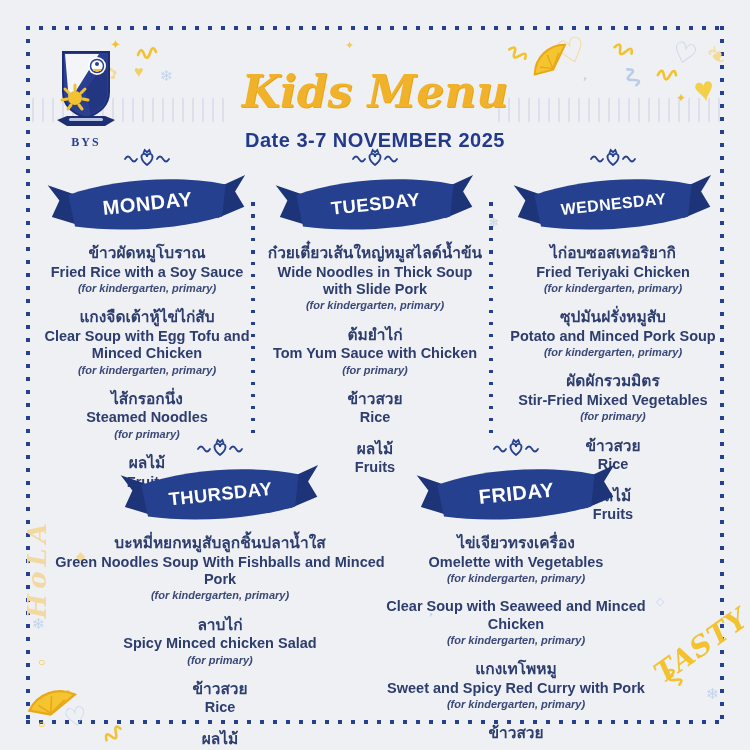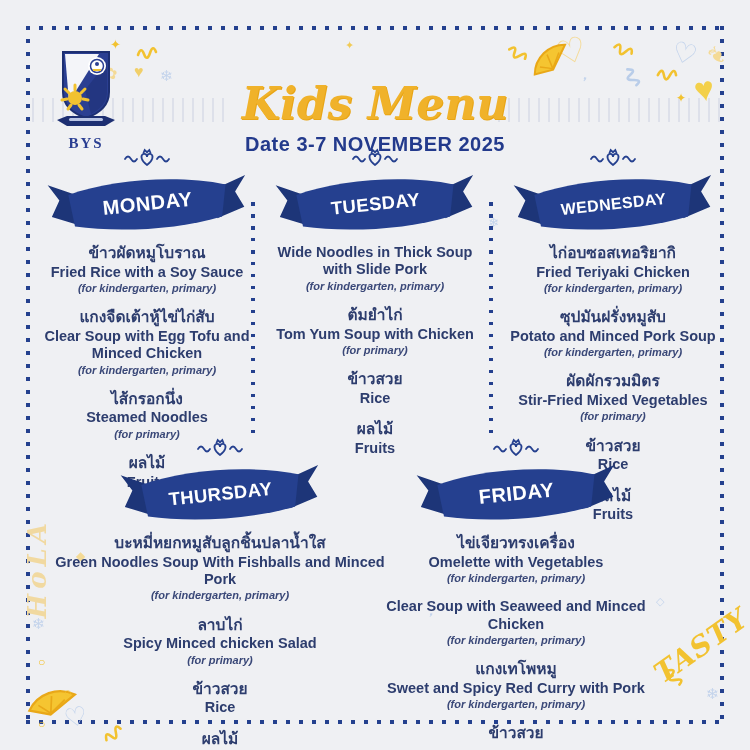--- a/index.html
+++ b/index.html
@@ -18,28 +18,28 @@
   
   .fringe{position:absolute;top:98px;height:24px;
     background-image:repeating-linear-gradient(90deg,#dde0ea 0 2px,transparent 2px 10px);}
   .fringe.fl{left:32px;width:195px;}
   .fringe.fr{left:498px;width:222px;}
 
   
   .logo{position:absolute;left:48px;top:50px;width:76px;text-align:center;z-index:3;}
   .logo svg{display:block;margin:0 auto;}
   .logo .abbr{font-family:"Liberation Serif","DejaVu Serif",serif;font-weight:700;
-    color:#2b3f92;font-size:15px;letter-spacing:2px;margin-top:1px;text-align:center;}
-
-  
-  .header{position:absolute;left:0;right:0;top:82px;text-align:center;z-index:3;}
+    color:#2b3f92;font-size:12px;letter-spacing:2px;margin-top:1px;text-align:center;}
+
+  
+  .header{position:absolute;left:0;right:0;top:70px;text-align:center;z-index:3;}
   .title{font-family:"DejaVu Serif","Liberation Serif",serif;font-style:italic;
     font-weight:800;font-size:44px;line-height:1;color:#f0b22a;
     text-shadow:1px 1px 0 #e8a516;}
-  .dateline{margin-top:7px;font-size:20px;font-weight:800;color:#233a8c;letter-spacing:.5px;}
+  .dateline{margin-top:15px;font-size:20px;font-weight:800;color:#233a8c;letter-spacing:.5px;}
 
   
   .day-card{position:absolute;text-align:center;z-index:2;color:#2d3d6e;}
   .day-monday   {left:40px; top:148px;width:214px;}
   .day-tuesday  {left:266px;top:148px;width:218px;}
   .day-wednesday{left:498px;top:148px;width:230px;}
   .day-thursday {left:52px; top:438px;width:336px;}
   .day-friday   {left:368px;top:438px;width:296px;}
 
   .crest{display:block;margin:0 auto 2px auto;}
@@ -171,26 +171,27 @@
       </g>
     </svg>
     <svg class="ribbon" viewBox="0 0 240 74">
       <path class="tail" d="M32,24 L2,12 L15,31 L5,50 L38,62 Z"></path>
       <path class="tail" d="M208,24 L238,12 L225,31 L235,50 L202,62 Z"></path>
       <path class="band" d="M26,25 C80,8 160,8 214,22 L208,60 C156,73 84,73 32,63 Z"></path>
       <text x="120" y="48" transform="rotate(-3 120 44)">TUESDAY</text>
     </svg>
     <div class="menu-items">
       <div class="menu-item">
+        <div class="thai">ก๋วยเตี๋ยวเส้นใหญ่หมูสไลด์น้ำข้น</div>
         <div class="eng">Wide Noodles in Thick Soup with Slide Pork</div>
         <div class="note">(for kindergarten, primary)</div>
       </div>
       <div class="menu-item">
         <div class="thai">ต้มยำไก่</div>
-        <div class="eng">Tom Yum Soup with Chicken</div>
+        <div class="eng">Tom Yum Sauce with Chicken</div>
         <div class="note">(for primary)</div>
       </div>
       <div class="menu-item">
         <div class="thai">ข้าวสวย</div>
         <div class="eng">Rice</div>
       </div>
       <div class="menu-item">
         <div class="thai">ผลไม้</div>
         <div class="eng">Fruits</div>
       </div>

